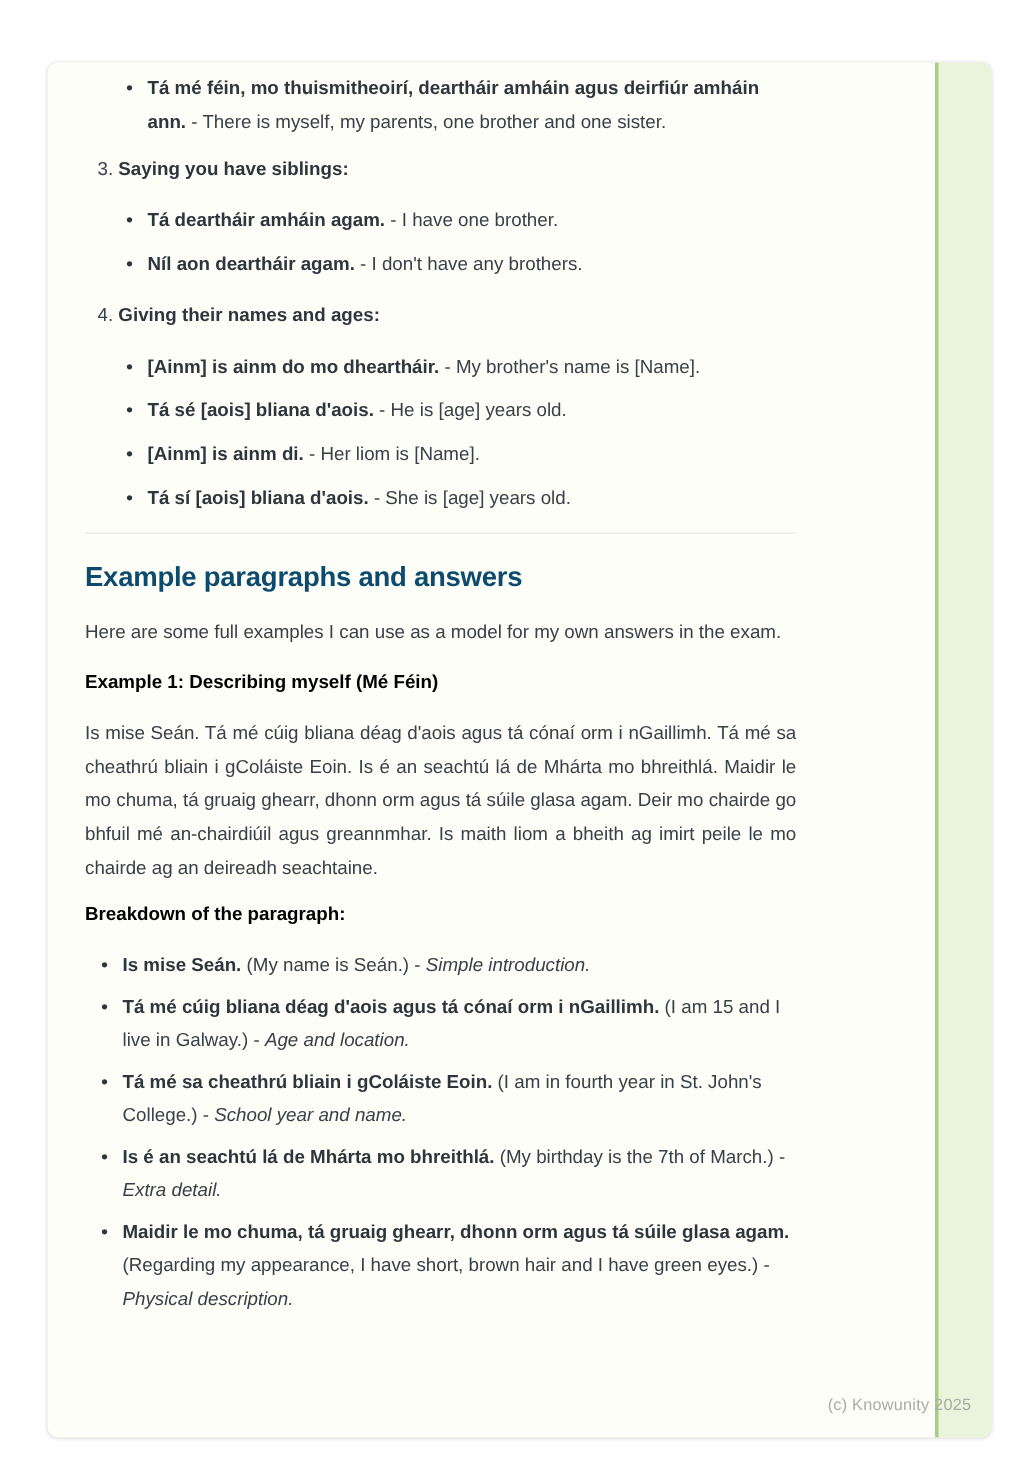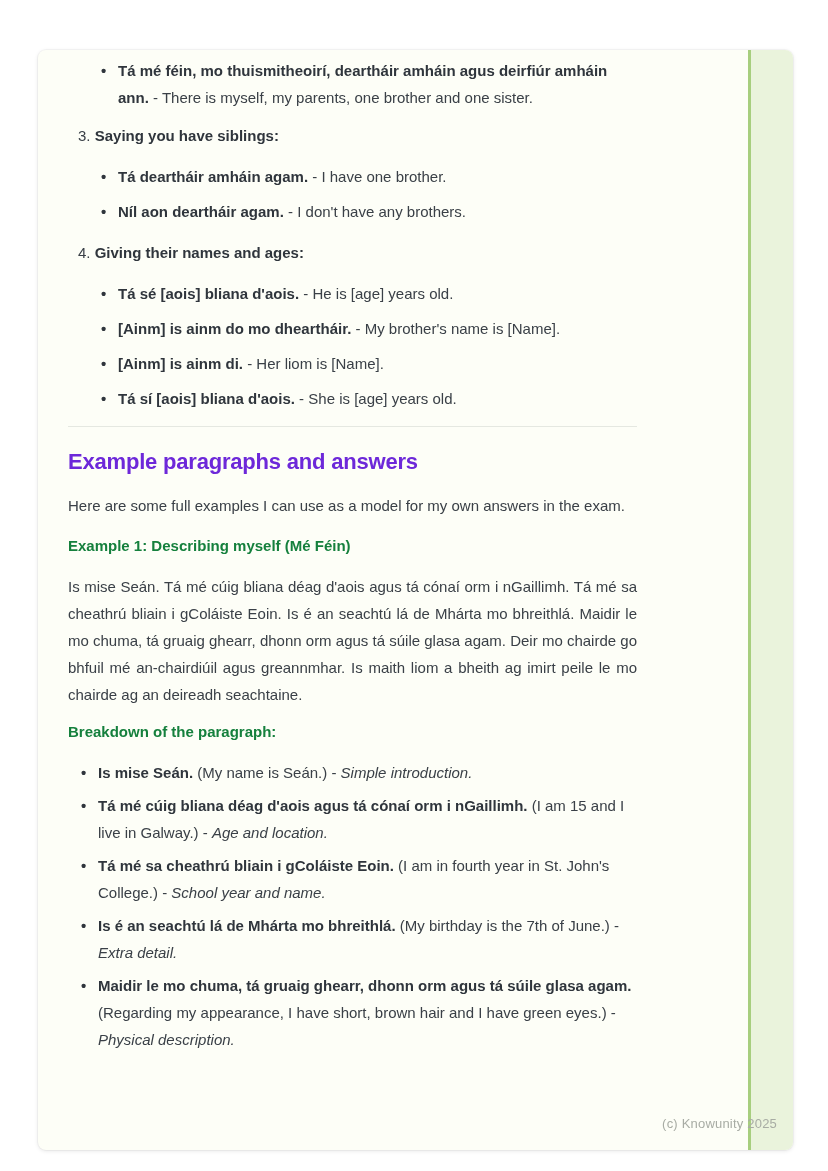--- a/index.html
+++ b/index.html
@@ -79,34 +79,34 @@
   .num-heading .num { font-weight: 400; }
   hr.divider {
     border: none;
     border-top: 1px solid #e5e8e1;
     margin: 0;
   }
   h2.green-heading {
     margin: 20px 0 15px 0;
     font-size: 22px;
     line-height: 30px;
-    color: #6d28d9;
+    color: #0c4a6e;
     font-weight: 700;
     letter-spacing: -0.2px;
   }
   p.body-p {
     margin: 0 0 12px 0;
     line-height: 28px;
     text-align: justify;
   }
   p.bold-p {
     margin: 0 0 14px 0;
     line-height: 27px;
     font-weight: 700;
-    color: #15803d;
+    color: #000000;
   }
   p.irish-para {
     margin: 0 0 10px 0;
     line-height: 27px;
     text-align: justify;
   }
   ul.breakdown-list { padding-left: 12px; margin-top: 11px; }
   ul.breakdown-list li { margin-bottom: 6px; }
   ul.breakdown-list em { font-style: italic; }
   .watermark {
@@ -141,42 +141,42 @@
       <li><strong>Tá deartháir amháin agam.</strong><span> - I have one brother.</span></li>
       <li><strong>Níl aon deartháir agam.</strong><span> - I don't have any brothers.</span></li>
     </ul>
 
     <div class="num-heading">
       <span class="num">4.</span>
       <strong>Giving their names and ages:</strong>
     </div>
 
     <ul class="phrase-list nested section-list">
+      <li><strong>[Ainm] is ainm do mo dheartháir.</strong><span> - My brother's name is [Name].</span></li>
       <li><strong>Tá sé [aois] bliana d'aois.</strong><span> - He is [age] years old.</span></li>
-      <li><strong>[Ainm] is ainm do mo dheartháir.</strong><span> - My brother's name is [Name].</span></li>
       <li><strong>[Ainm] is ainm di.</strong><span> - Her liom is [Name].</span></li>
       <li><strong>Tá sí [aois] bliana d'aois.</strong><span> - She is [age] years old.</span></li>
     </ul>
 
     <hr class="divider">
 
     <h2 class="green-heading">Example paragraphs and answers</h2>
 
     <p class="body-p">Here are some full examples I can use as a model for my own answers in the exam.</p>
 
     <p class="bold-p">Example 1: Describing myself (Mé Féin)</p>
 
     <p class="irish-para">Is mise Seán. Tá mé cúig bliana déag d'aois agus tá cónaí orm i nGaillimh. Tá mé sa cheathrú bliain i gColáiste Eoin. Is é an seachtú lá de Mhárta mo bhreithlá. Maidir le mo chuma, tá gruaig ghearr, dhonn orm agus tá súile glasa agam. Deir mo chairde go bhfuil mé an-chairdiúil agus greannmhar. Is maith liom a bheith ag imirt peile le mo chairde ag an deireadh seachtaine.</p>
 
     <p class="bold-p">Breakdown of the paragraph:</p>
 
     <ul class="phrase-list breakdown-list">
       <li><strong>Is mise Seán.</strong><span> (My name is Seán.) - </span><em>Simple introduction.</em></li>
       <li><strong>Tá mé cúig bliana déag d'aois agus tá cónaí orm i nGaillimh.</strong><span> (I am 15 and I live in Galway.) - </span><em>Age and location.</em></li>
       <li><strong>Tá mé sa cheathrú bliain i gColáiste Eoin.</strong><span> (I am in fourth year in St. John's College.) - </span><em>School year and name.</em></li>
-      <li><strong>Is é an seachtú lá de Mhárta mo bhreithlá.</strong><span> (My birthday is the 7th of June.) - </span><em>Extra detail.</em></li>
+      <li><strong>Is é an seachtú lá de Mhárta mo bhreithlá.</strong><span> (My birthday is the 7th of March.) - </span><em>Extra detail.</em></li>
       <li><strong>Maidir le mo chuma, tá gruaig ghearr, dhonn orm agus tá súile glasa agam.</strong><span> (Regarding my appearance, I have short, brown hair and I have green eyes.) - </span><em>Physical description.</em></li>
     </ul>
 
   </div>
 
   <div class="watermark">(c) Knowunity 2025</div>
 </div>
 
 </body></html>

